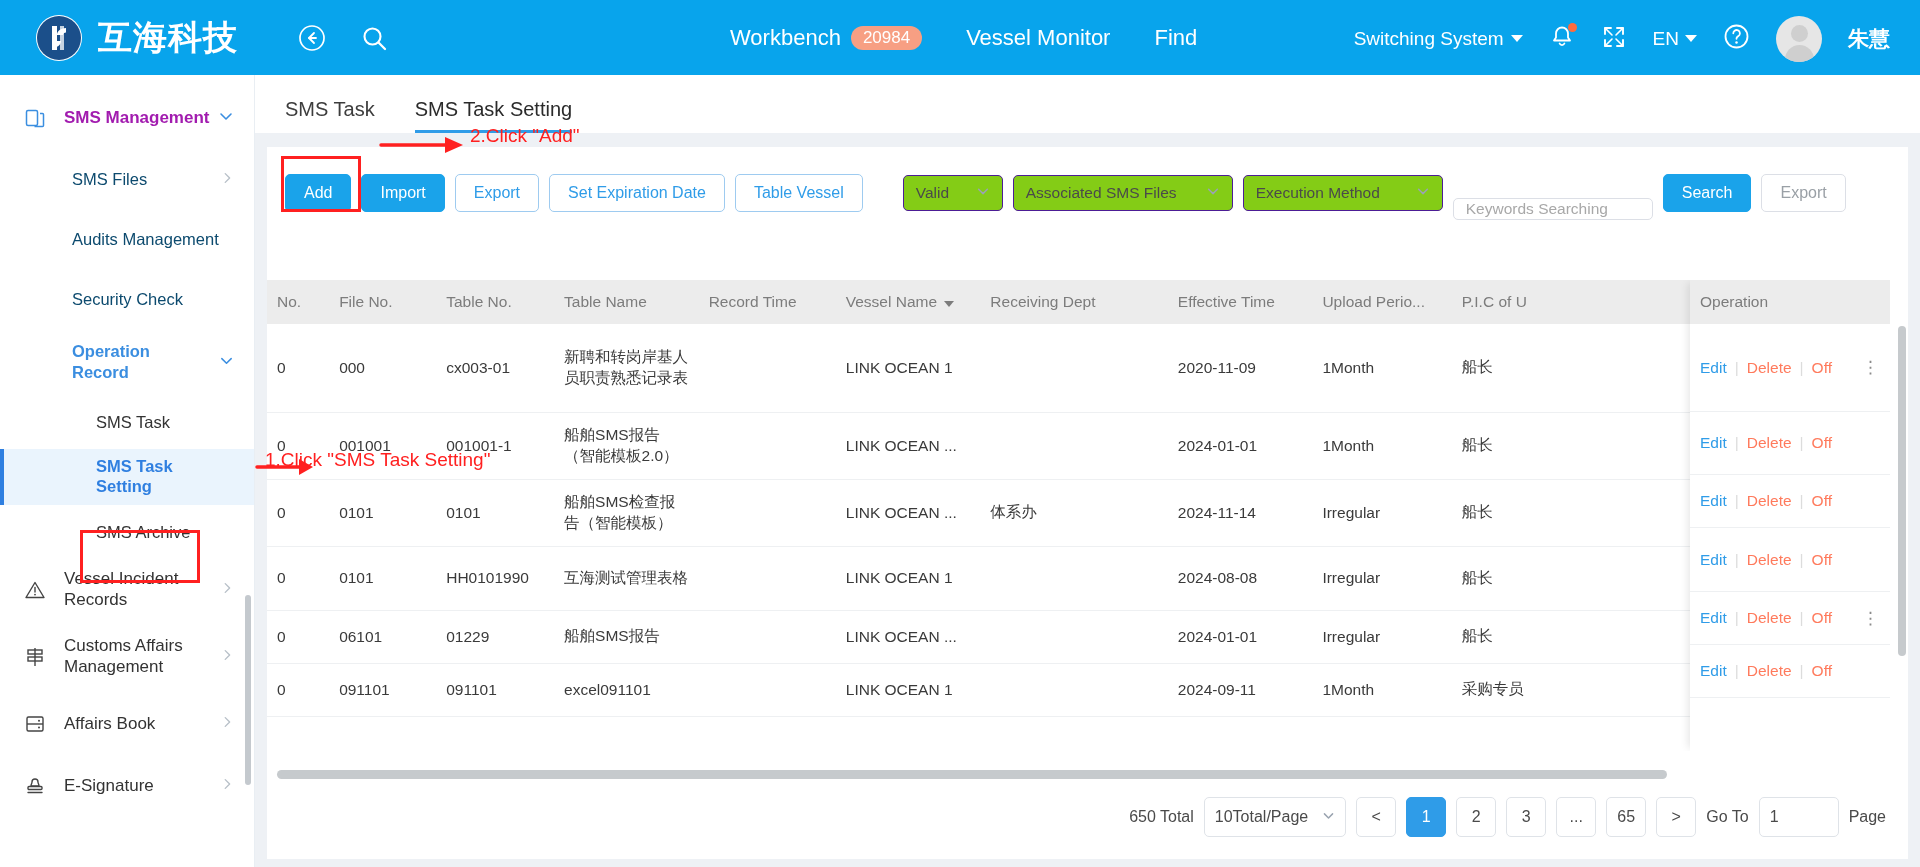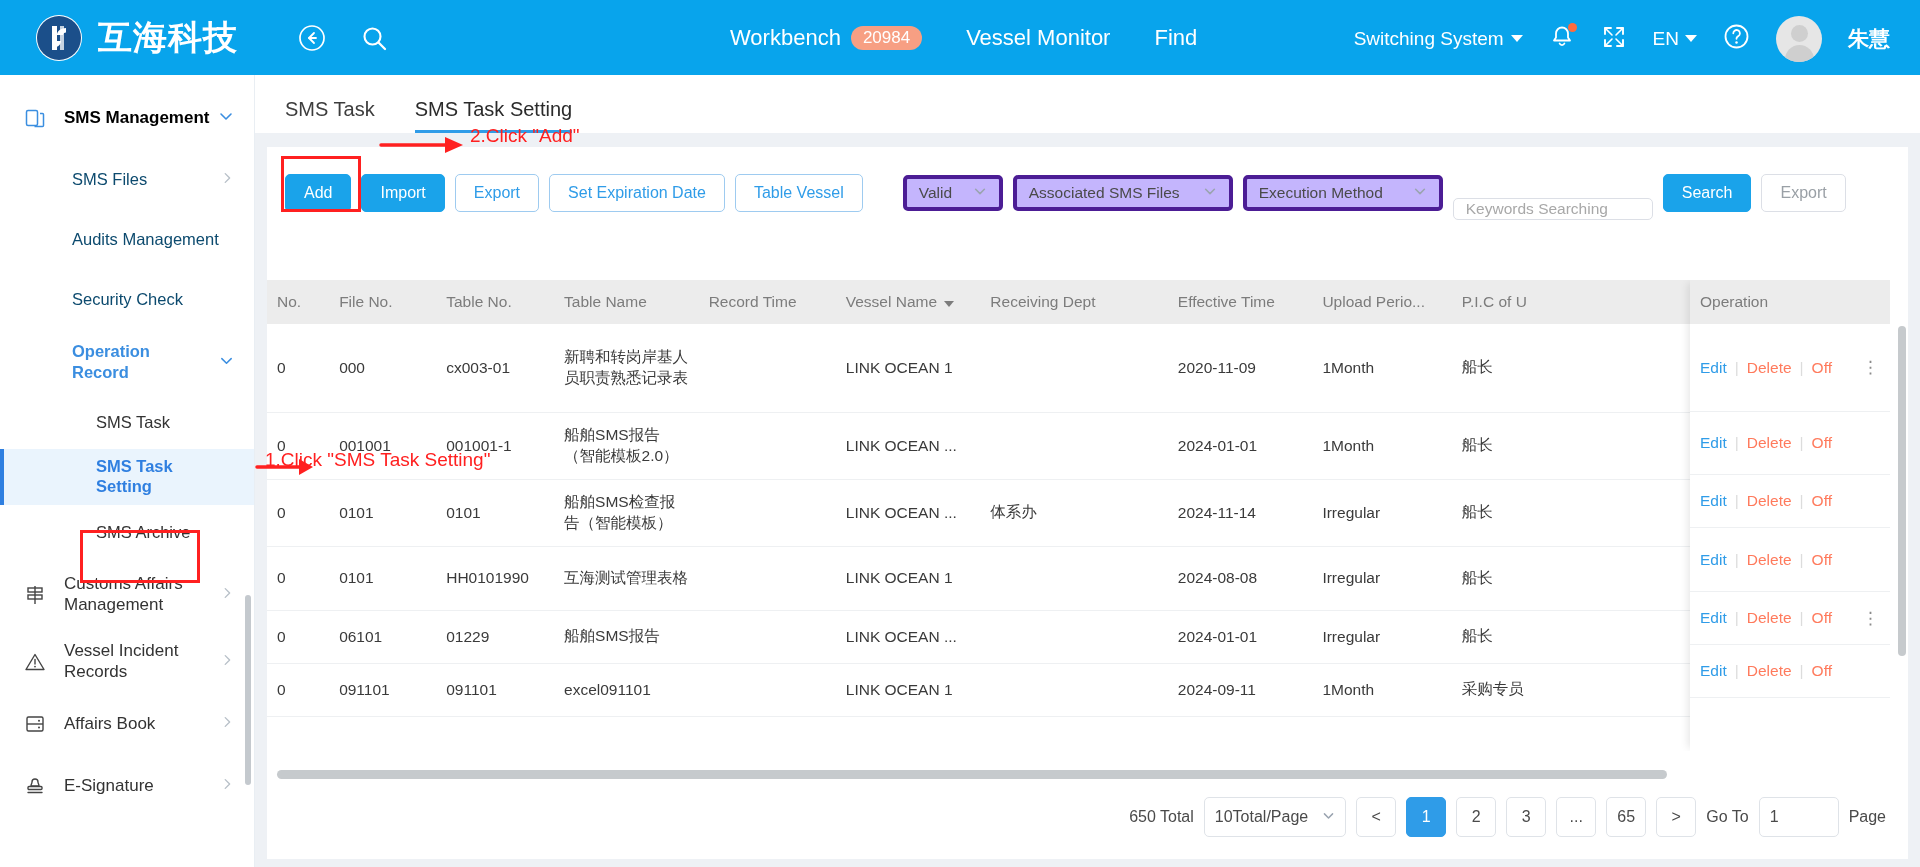--- a/index.html
+++ b/index.html
@@ -78,21 +78,21 @@
     overflow: hidden;
   }
   .side-group {
     display: flex; align-items: center; padding: 0 22px;
     height: 62px; cursor: pointer; position: relative;
   }
   .side-group .g-icon { width: 26px; display:flex;align-items:center;justify-content:center; flex:0 0 26px;}
   .side-group .g-label {
     margin-left: 16px; font-size: 17px; color: #333; line-height: 1.22;
   }
-  .side-group.active .g-label { color: #000000; font-weight: bold; }
+  .side-group.active .g-label { color: #a21caf; font-weight: bold; }
   .side-group .g-chev { position:absolute; right: 20px; color:#9aa4b0; }
   .side-sub {
     display:flex; align-items:center; height: 60px; padding-left: 72px;
     cursor:pointer; position:relative; font-size: 16.5px; color:#0c4a6e;
   }
   .side-sub .s-chev { position:absolute; right:20px; color:#b8c0c8; }
   .side-sub3 {
     display:flex; align-items:center; height: 54px; padding-left: 96px;
     cursor:pointer; font-size:16.5px; color:#333; position:relative;
   }
@@ -138,21 +138,21 @@
     position: relative;
   }
   .btn {
     height: 38px; border-radius: 5px; font-size: 16px; cursor:pointer;
     display:flex; align-items:center; justify-content:center; padding: 0 18px;
     white-space:nowrap;
   }
   .btn-primary { background:#1aa3ea; color:#fff; border:1px solid #1aa3ea; }
   .btn-outline { background:#fff; color:#2f9ce8; border:1px solid #9ecbf0; }
   .sel {
-    height: 36px; border:4px solid #4c1d95; border-radius:5px; background:#c4b5fd;
+    height: 36px; border:1px solid #4c1d95; border-radius:5px; background:#84cc16;
     display:flex; align-items:center; justify-content:space-between;
     padding: 0 12px; font-size: 15.5px; color:#4a4a4a; cursor:pointer;
     gap: 18px;
   }
   .sel .chev { color:#9aa4b0; font-size: 13px; }
   .kw-input {
     height: 22px; border:1px solid #dcdfe6; border-radius:5px; background:#fff;
     width: 200px; padding: 0 12px; font-size: 15.5px; color:#a8a8a8;
     display:flex; align-items:center;margin-top:33px;
   }
@@ -374,45 +374,45 @@
   </div>
 
   <div class="side-sub3 current" style="height:56px;">
     <span style="max-width:80px;line-height:1.2;display:block;">SMS Task Setting</span>
   </div>
 
   <div class="side-sub3">
     <span>SMS Archive</span>
   </div>
 
+  <div class="side-group">
+    <span class="g-icon">
+      <svg width="22" height="22" viewBox="0 0 22 22">
+        <path d="M11 3.5L20 18.5H2z" fill="none" stroke="#444" stroke-width="1.4" stroke-linejoin="round"></path>
+        <path d="M11 8.5v4.5" stroke="#444" stroke-width="1.4" stroke-linecap="round"></path>
+        <circle cx="11" cy="15.6" r=".9" fill="#444"></circle>
+      </svg>
+    </span>
+    <span class="g-label">Vessel Incident Records</span>
+    <span class="g-chev">
+      <svg width="14" height="14" viewBox="0 0 16 16">
+          <path d="M6 3l5 5-5 5" fill="none" stroke="#b8c0c8" stroke-width="1.6" stroke-linecap="round" stroke-linejoin="round"></path>
+        </svg>
+    </span>
+  </div>
+
   <div class="side-group" style="height:72px;">
     <span class="g-icon">
       <svg width="22" height="22" viewBox="0 0 22 22">
         <rect x="4" y="4" width="14" height="4" fill="none" stroke="#444" stroke-width="1.4"></rect>
         <rect x="4" y="11" width="14" height="4" fill="none" stroke="#444" stroke-width="1.4"></rect>
         <path d="M11 2v18" stroke="#444" stroke-width="1.4"></path>
       </svg>
     </span>
     <span class="g-label" style="max-width:130px;">Customs Affairs Management</span>
-    <span class="g-chev">
-      <svg width="14" height="14" viewBox="0 0 16 16">
-          <path d="M6 3l5 5-5 5" fill="none" stroke="#b8c0c8" stroke-width="1.6" stroke-linecap="round" stroke-linejoin="round"></path>
-        </svg>
-    </span>
-  </div>
-
-  <div class="side-group">
-    <span class="g-icon">
-      <svg width="22" height="22" viewBox="0 0 22 22">
-        <path d="M11 3.5L20 18.5H2z" fill="none" stroke="#444" stroke-width="1.4" stroke-linejoin="round"></path>
-        <path d="M11 8.5v4.5" stroke="#444" stroke-width="1.4" stroke-linecap="round"></path>
-        <circle cx="11" cy="15.6" r=".9" fill="#444"></circle>
-      </svg>
-    </span>
-    <span class="g-label">Vessel Incident Records</span>
     <span class="g-chev">
       <svg width="14" height="14" viewBox="0 0 16 16">
           <path d="M6 3l5 5-5 5" fill="none" stroke="#b8c0c8" stroke-width="1.6" stroke-linecap="round" stroke-linejoin="round"></path>
         </svg>
     </span>
   </div>
 
   <div class="side-group">
     <span class="g-icon">
       <svg width="22" height="22" viewBox="0 0 22 22">

